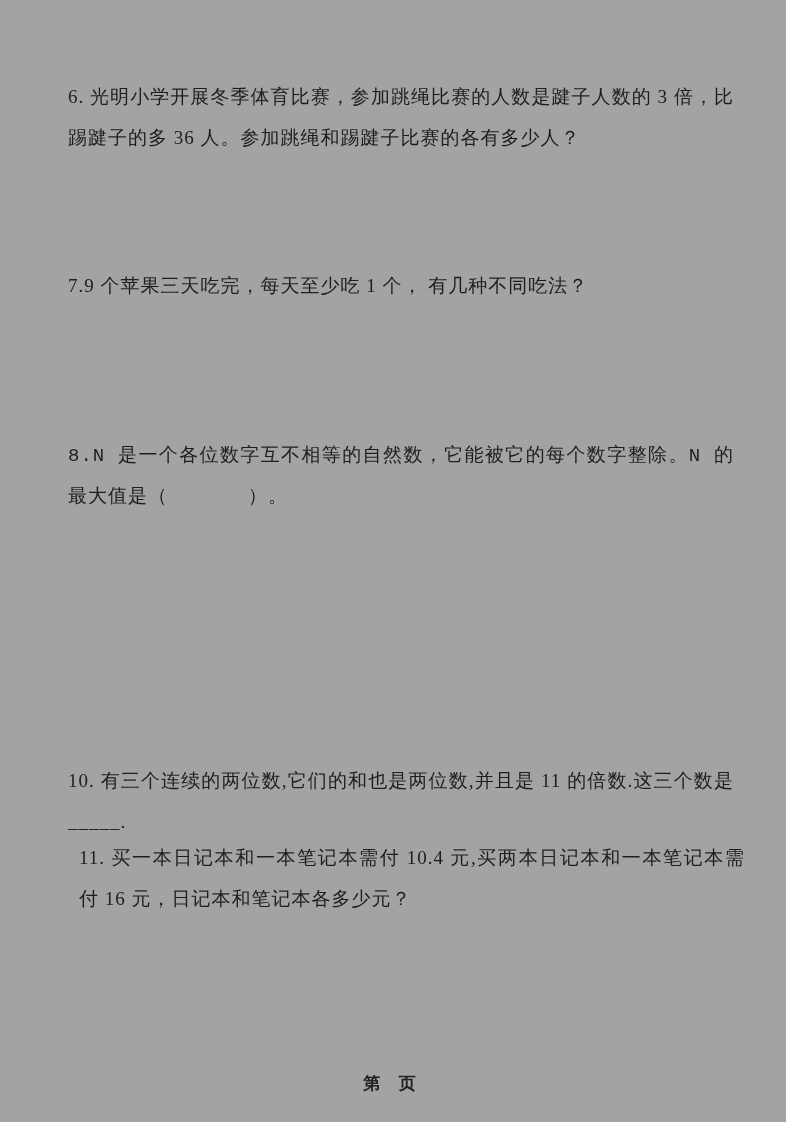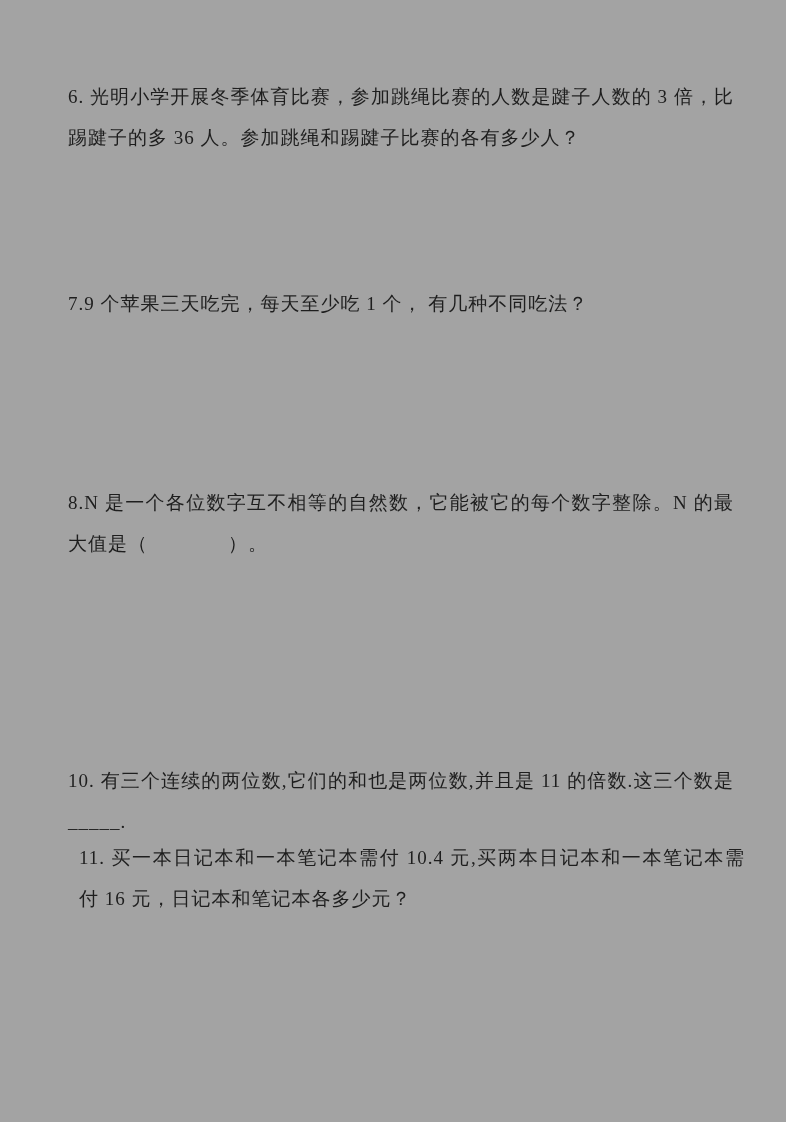--- a/index.html
+++ b/index.html
@@ -21,22 +21,22 @@
     left: 68px;
     width: 666px;
     font-size: 19px;
     line-height: 41px;
     letter-spacing: 1px;
     text-align: justify;
     text-justify: inter-ideograph;
     white-space: pre-wrap;
   }
   .q6  { top: 76px; }
-  .q7  { top: 283px; }
-  .q8  { top: 482px; }
+  .q7  { top: 265px; }
+  .q8  { top: 436px; font-family: Liberation Mono, monospace; }
   .q9  { top: 530px; }
   .q10 { top: 760px; }
   .q11 { top: 837px; margin-left: 11px; }
   .page-footer {
     position: absolute;
     top: 1072px;
     left: 0;
     width: 100%;
     text-align: center;
     font-family: "Liberation Sans", "DejaVu Sans", sans-serif;
@@ -55,14 +55,15 @@
 
   <div class="question q7">7.9 个苹果三天吃完，每天至少吃 1 个， 有几种不同吃法？</div>
 
   <div class="question q8">8.N 是一个各位数字互不相等的自然数，它能被它的每个数字整除。N 的最大值是（　　　　）。</div>
 
 
   <div class="question q10">10. 有三个连续的两位数,它们的和也是两位数,并且是 11 的倍数.这三个数是_____.</div>
 
   <div class="question q11">11. 买一本日记本和一本笔记本需付 10.4 元,买两本日记本和一本笔记本需付 16 元，日记本和笔记本各多少元？</div>
 
+  <div class="page-footer">第 页</div>
 
 </div>
 
 </body></html>

